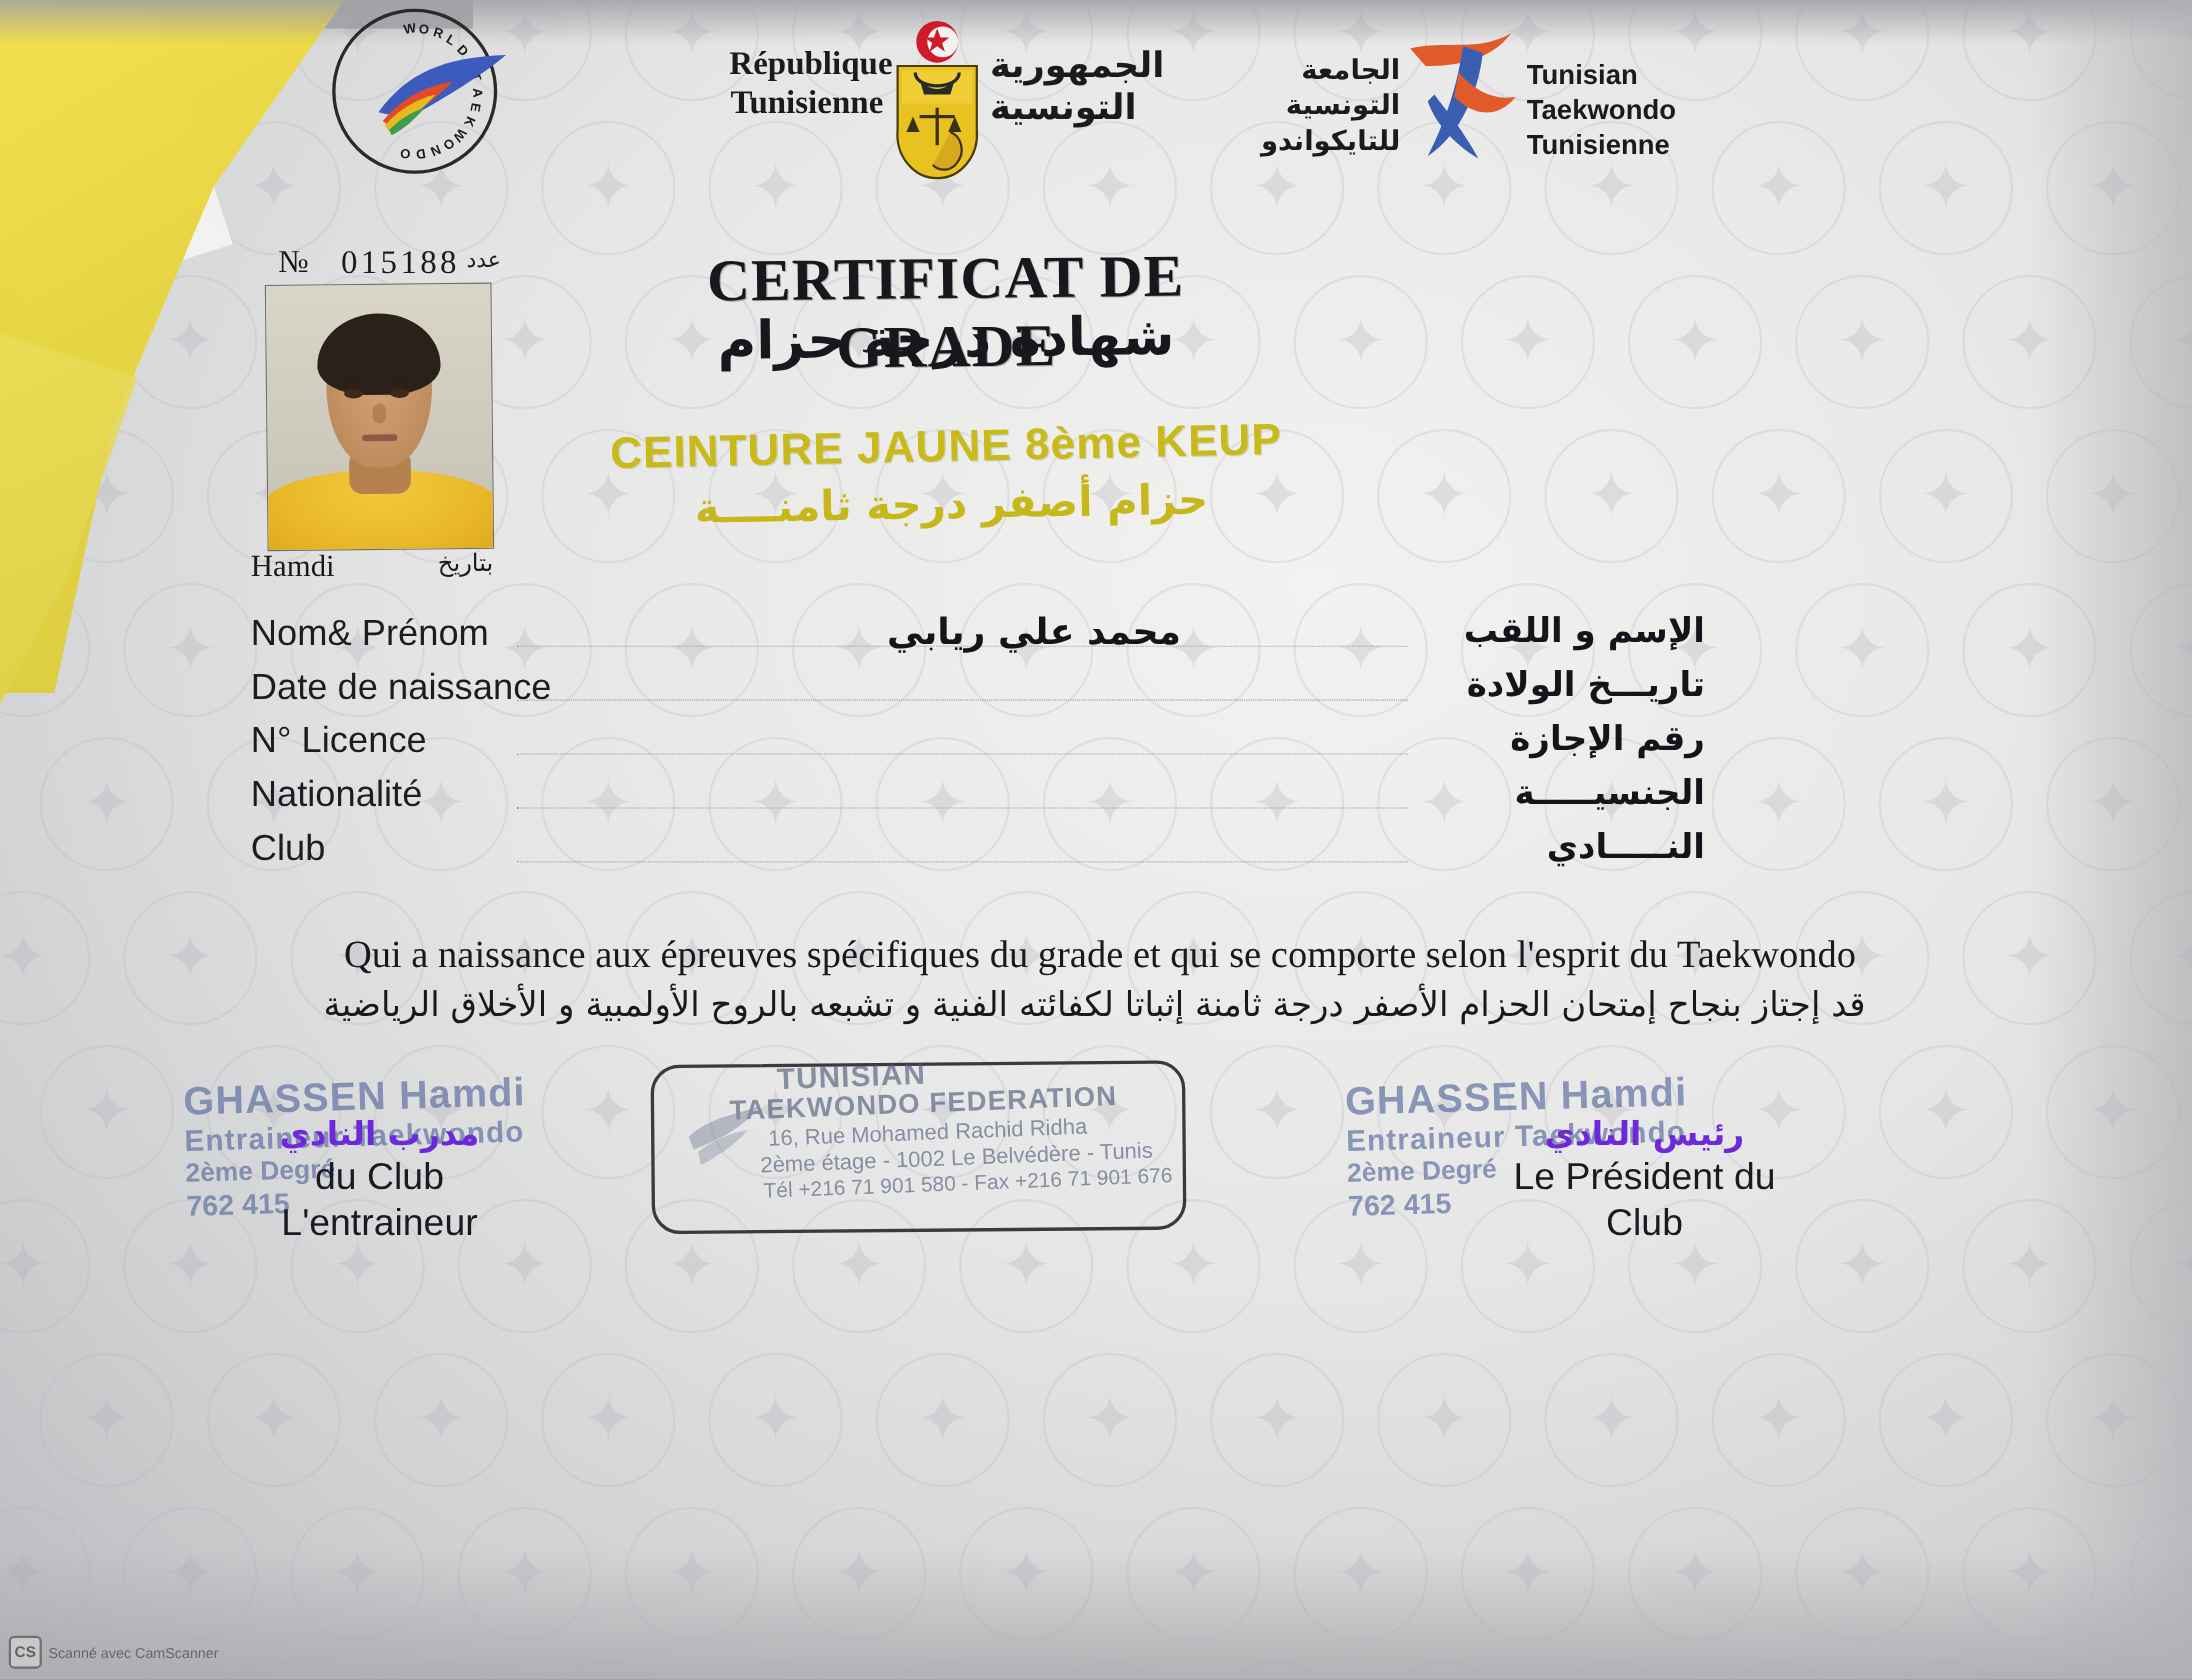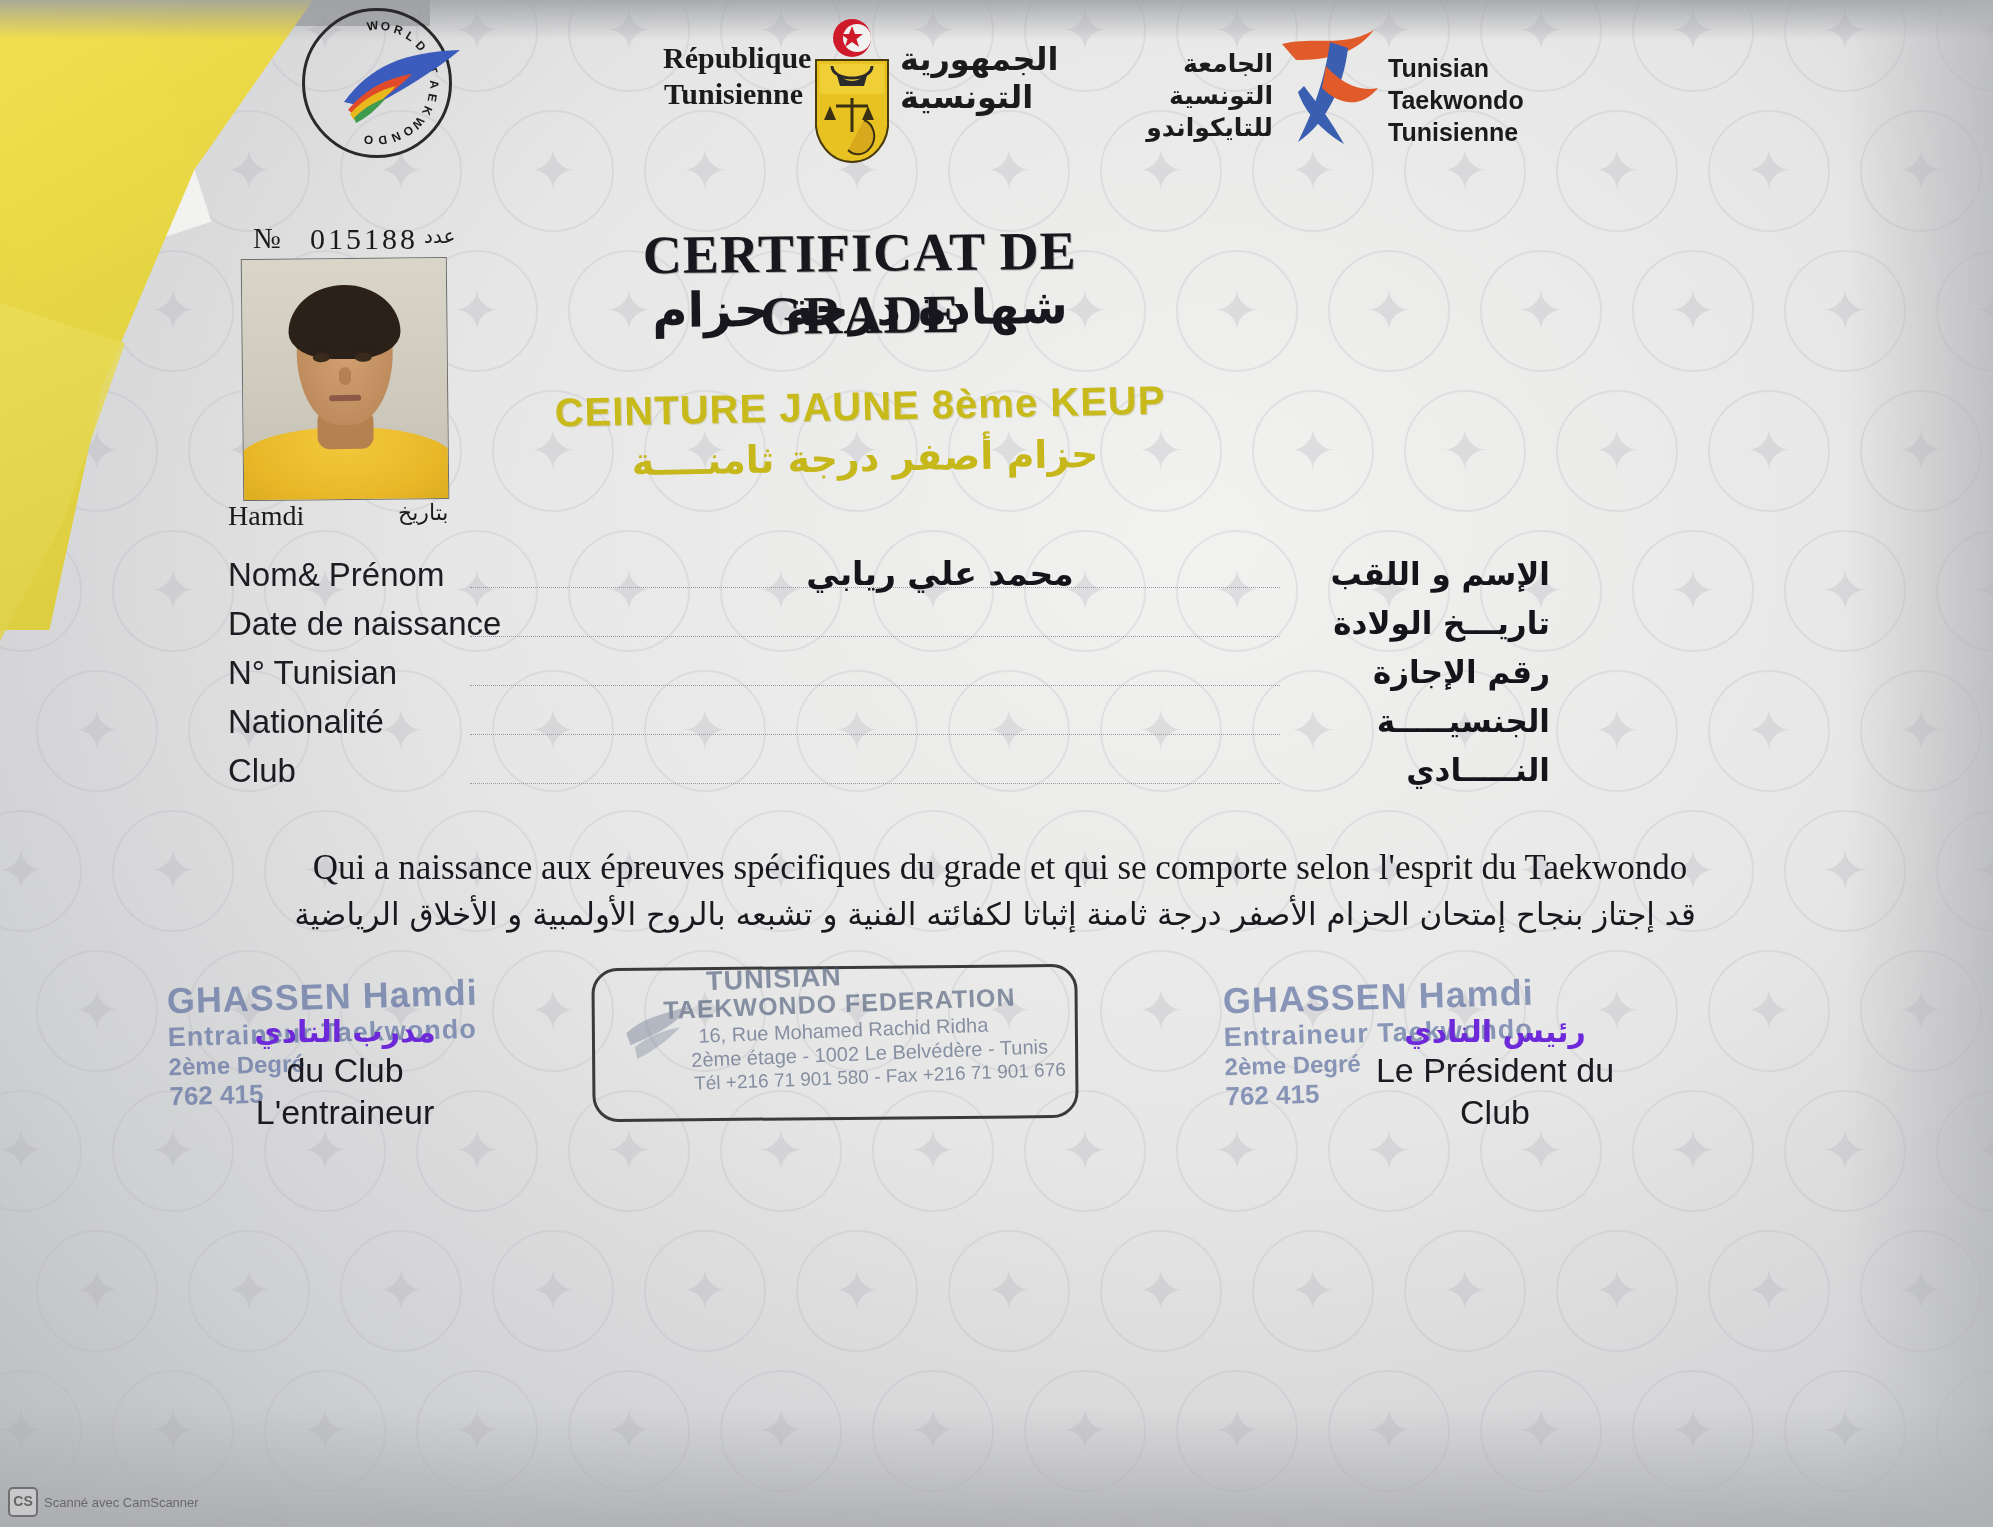--- a/index.html
+++ b/index.html
@@ -708,21 +708,21 @@
         <div class="dots"></div>
         <div class="val">محمد علي ريابي</div>
         <div class="ar">الإسم و اللقب</div>
       </div>
       <div class="row">
         <div class="fr">Date de naissance</div>
         <div class="dots"></div>
         <div class="ar">تاريـــخ الولادة</div>
       </div>
       <div class="row">
-        <div class="fr">N° Tunisian</div>
+        <div class="fr">N° Licence</div>
         <div class="dots"></div>
         <div class="val latin"></div>
         <div class="ar">رقم الإجازة</div>
       </div>
       <div class="row">
         <div class="fr">Nationalité</div>
         <div class="dots"></div>
         <div class="ar">الجنسيـــــة</div>
       </div>
       <div class="row">

